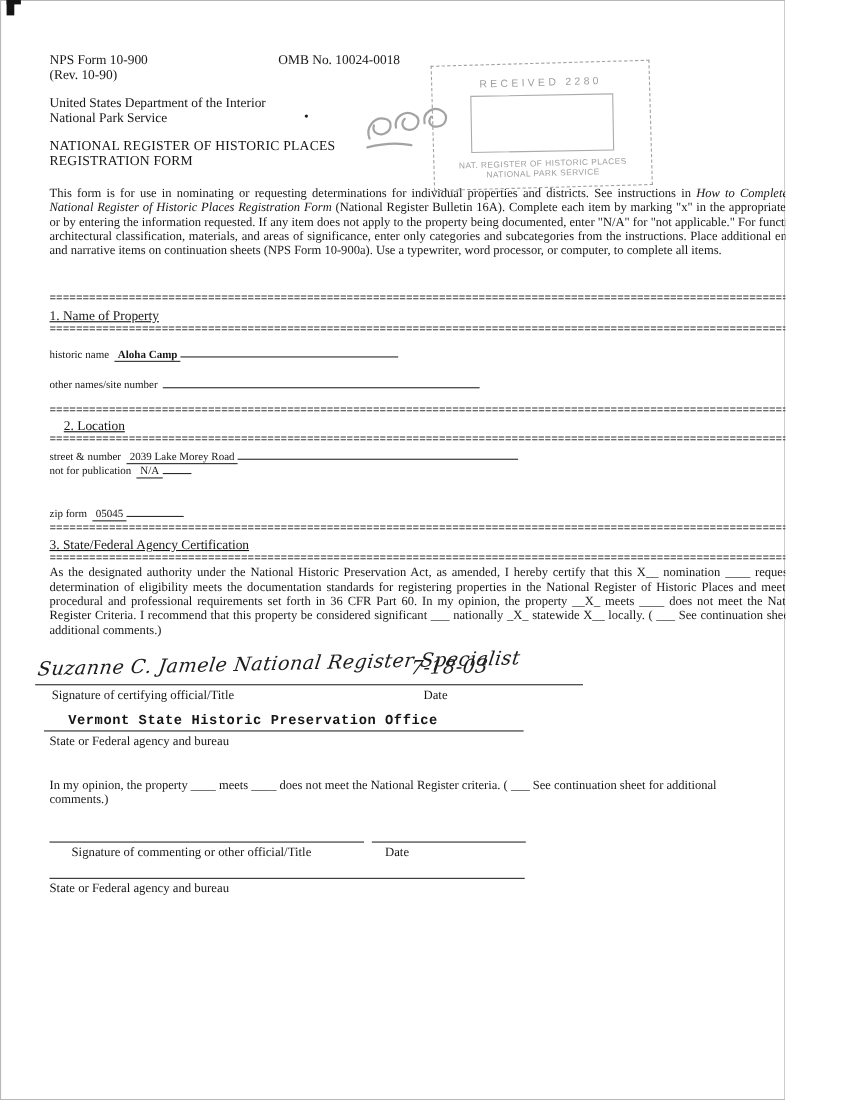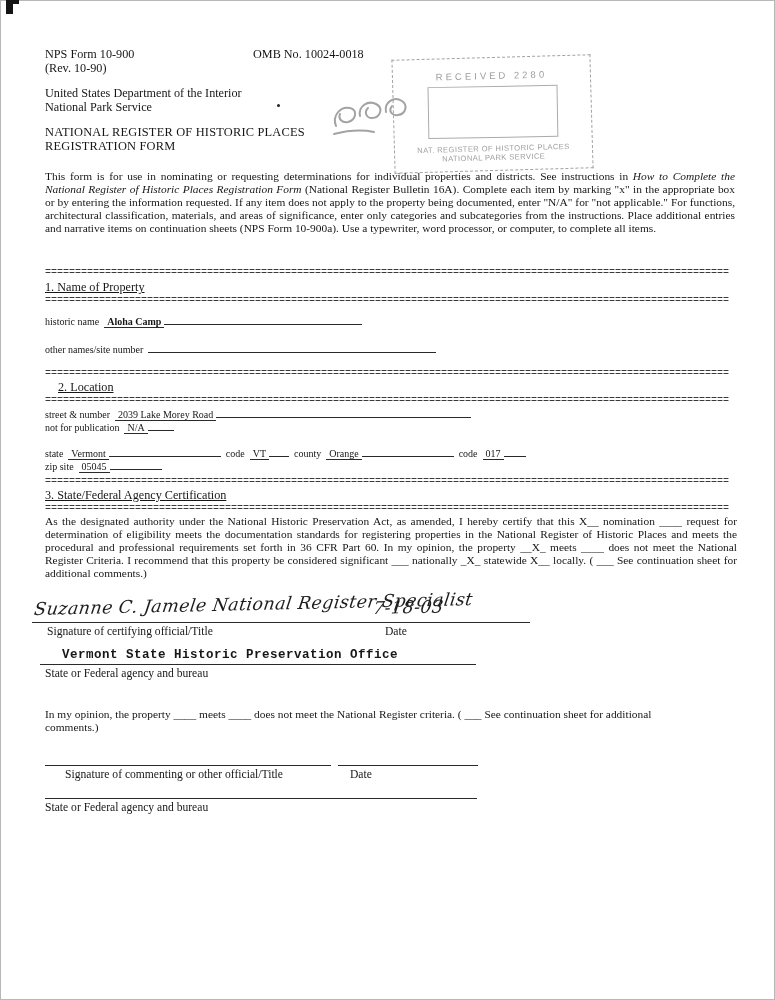--- a/index.html
+++ b/index.html
@@ -1,17 +1,17 @@
 <!DOCTYPE html>
 <html><head>
 <meta charset="utf-8">
 <style>
   html,body { margin:0; padding:0; background:#ffffff; }
   .page {
-    position:relative; width:775px; height:1000px; background:#fff;
+    position:relative; width:714px; height:1000px; background:#fff;
     font-family:"Liberation Serif", serif; color:#161616;
     box-shadow: inset 0 0 0 1px #b8b8b8;
     overflow:hidden;
   }
   .corner-mark { position:absolute; left:6px; top:0; width:7px; height:14px; background:#141414; }
   .corner-mark:after { content:""; position:absolute; left:0; top:0; width:13px; height:4px; background:#141414; }
 
   .abs { position:absolute; }
   .hdr { font-size:12.2px; line-height:13.6px; }
   .title { font-size:12.4px; letter-spacing:0.2px; }
@@ -111,33 +111,23 @@
     <span>street &amp; number</span>&nbsp;
     <span class="uval">2039 Lake Morey Road</span><span class="blank" style="width:255px;"></span>
   </div>
 
   <div class="abs fieldrow" style="left:45px; top:419px;">
     <span>not for publication</span>&nbsp;
     <span class="uval">N/A</span><span class="blank" style="width:26px;"></span>
   </div>
 
 
-  <div class="abs fieldrow" style="left:45px; top:445px;">
-    <span>state</span>&nbsp;
-    <span class="uval">Vermont</span><span class="blank" style="width:112px;"></span>&nbsp;
-    <span>code</span>&nbsp;
-    <span class="uval">VT</span><span class="blank" style="width:20px;"></span>&nbsp;
-    <span>county</span>&nbsp;
-    <span class="uval">Orange</span><span class="blank" style="width:92px;"></span>&nbsp;
-    <span>code</span>&nbsp;
-    <span class="uval">017</span><span class="blank" style="width:22px;"></span>
-  </div>
 
   <div class="abs fieldrow" style="left:45px; top:458px;">
-    <span>zip site</span>&nbsp;
+    <span>zip form</span>&nbsp;
     <span class="uval">05045</span><span class="blank" style="width:52px;"></span>
   </div>
 
   <div class="abs divider" style="left:45px; top:477px; width:684px;">========================================================================================================================</div>
   <div class="abs sechead" style="left:45px; top:488px;">3. State/Federal Agency Certification</div>
   <div class="abs divider" style="left:45px; top:504px; width:684px;">========================================================================================================================</div>
 
   <div class="abs para" style="left:45px; top:515px; width:692px;">As the designated authority under the National Historic Preservation Act, as amended, I hereby certify that this X__ nomination ____ request for determination of eligibility meets the documentation standards for registering properties in the National Register of Historic Places and meets the procedural and professional requirements set forth in 36 CFR Part 60.  In my opinion, the property __X_ meets ____ does not meet the National Register Criteria. I recommend that this  property be considered significant ___ nationally _X_ statewide X__ locally.  ( ___ See continuation sheet for additional comments.)</div>
 
   <div class="abs handwriting" style="left:33px; top:599px;">Suzanne C. Jamele National Register Specialist</div>

